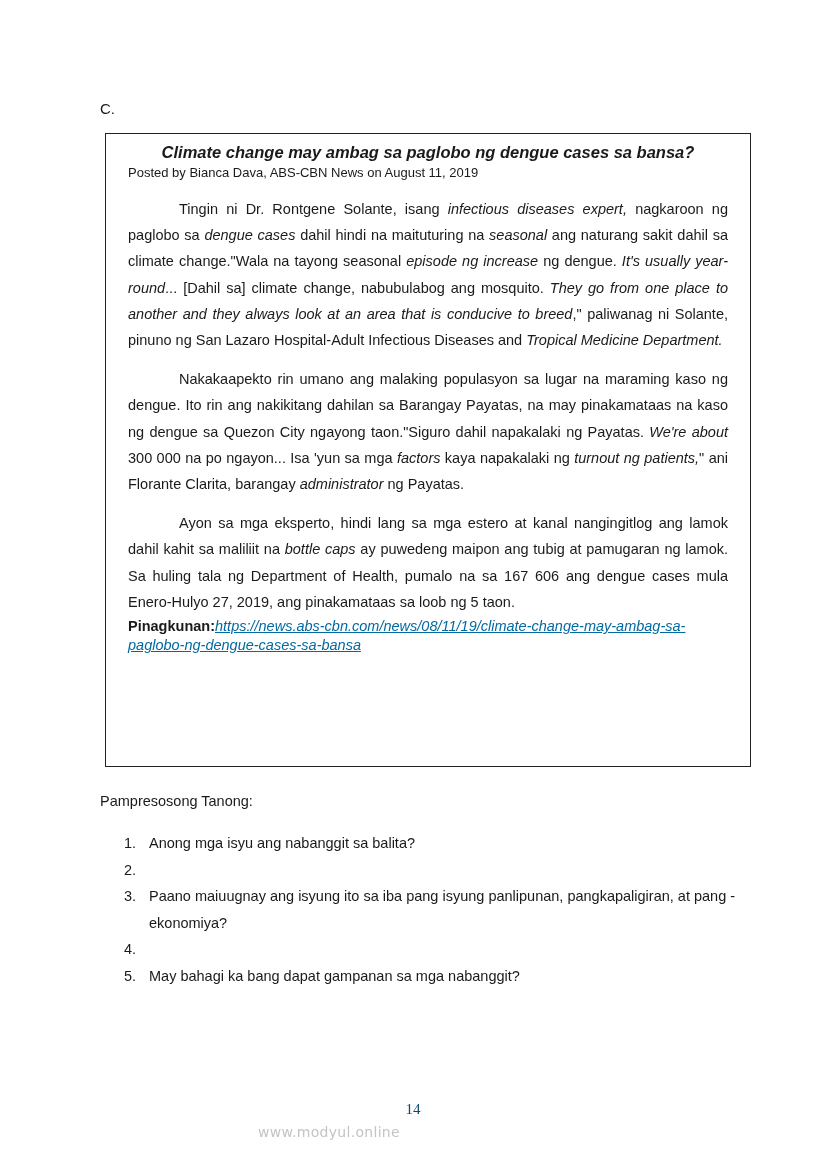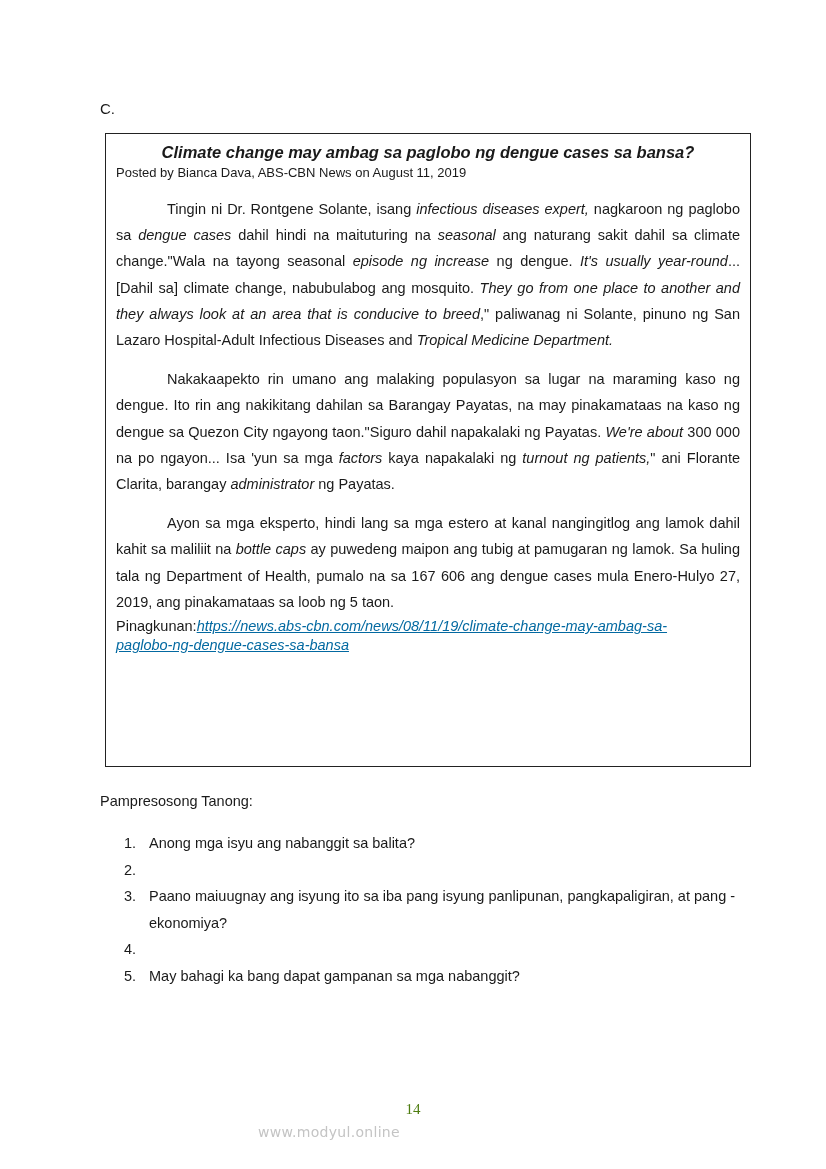--- a/index.html
+++ b/index.html
@@ -1,36 +1,36 @@
 <!DOCTYPE html>
 <html><head>
 <meta charset="utf-8">
 <style>
   html, body { margin: 0; padding: 0; background: #ffffff; }
   body { width: 826px; height: 1169px; position: relative; overflow: hidden;
          font-family: "Liberation Sans", sans-serif; color: #1a1a1a; }
   .section-letter { position: absolute; left: 100px; top: 100px; font-size: 15px; }
   .article-box { position: absolute; left: 105px; top: 133px; width: 646px; height: 634px;
-                 border: 1px solid #222; box-sizing: border-box; padding: 0 10px; }
+                 border: 1px solid #222; box-sizing: border-box; padding: 0 22px; }
   .article-title { text-align: center; font-weight: bold; font-style: italic; font-size: 16.5px;
                    margin-top: 7px; line-height: 22px; }
   .article-byline { text-align: left; font-size: 13px; line-height: 20px; }
   .para { font-size: 14.5px; line-height: 26.2px; text-align: justify; text-indent: 51px; margin: 0; }
   .para.p1 { margin-top: 7px; }
   .para.gap { margin-top: 13px; }
   .para .it { font-style: italic; }
   .source { font-size: 14.5px; line-height: 19px; margin-top: 2px; }
-  .source .lbl { font-weight: normal; }
+  .source .lbl { font-weight: bold; }
   .source a { color: #0369a1; font-style: italic; text-decoration: underline; }
   .questions-label { position: absolute; left: 100px; top: 793px; font-size: 14.5px; }
   .questions { position: absolute; left: 124px; top: 830px; width: 620px; margin: 0; padding: 0; list-style: none; }
   .questions li { display: flex; font-size: 14.5px; line-height: 26.5px; }
   .questions .num { width: 25px; flex: none; }
   .page-number { position: absolute; left: 0; width: 826px; top: 1101px; text-align: center;
-                 font-family: "Liberation Serif", serif; font-size: 15px; color: #4d7c0f; }
+                 font-family: "Liberation Serif", serif; font-size: 15px; color: #0c4a6e; }
   .watermark { position: absolute; left: 0; width: 658px; top: 1124px; text-align: center;
                font-family: "DejaVu Sans", sans-serif; font-size: 14px; color: #c4c4c4; letter-spacing: 0.3px; }
 </style>
 </head>
 <body>
 
 <div class="section-letter">C.</div>
 
 <div class="article-box">
   <div class="article-title">Climate change may ambag sa paglobo ng dengue cases sa bansa?</div>

